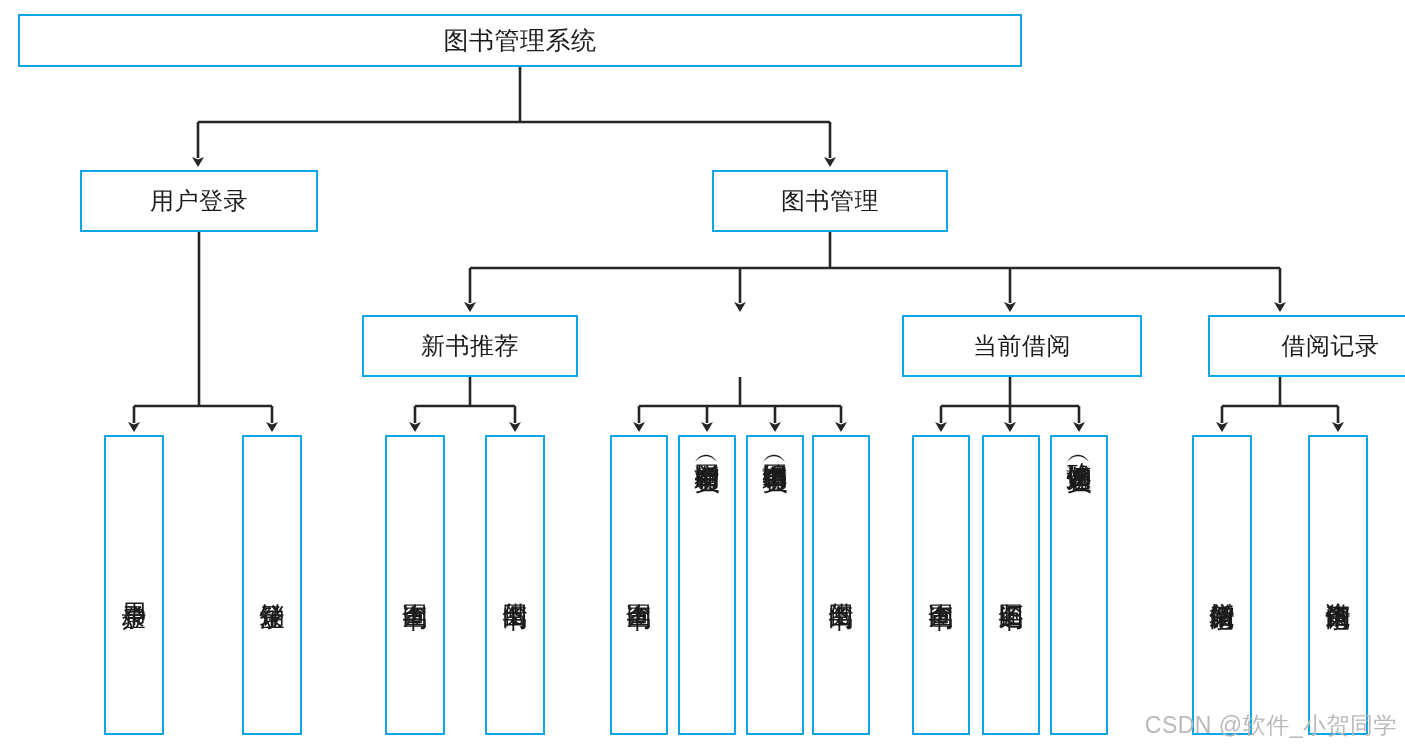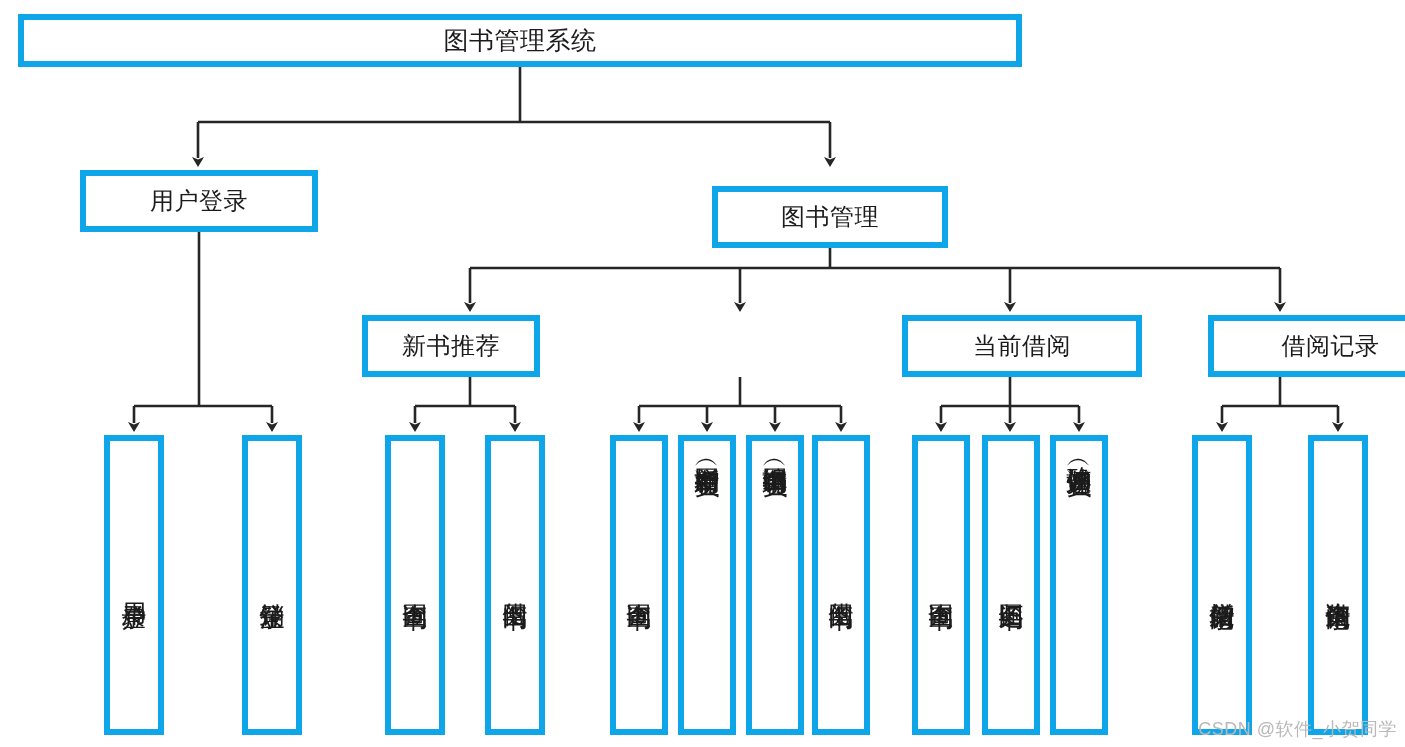--- a/index.html
+++ b/index.html
@@ -21,21 +21,21 @@
     position: absolute;
     left: 0;
     top: 0;
     width: 1405px;
     height: 747px;
     pointer-events: none;
   }
   .node {
     position: absolute;
     box-sizing: border-box;
-    border: 6px solid #0ea5e9;
+    border: 2px solid #0ea5e9;
     background: #ffffff;
     color: #1b1b1b;
     display: flex;
     align-items: center;
     justify-content: center;
     text-align: center;
   }
   .node-h {
     font-size: 24px;
     letter-spacing: 0.5px;
@@ -56,21 +56,21 @@
     overflow: hidden;
   }
   .node-v.top-align {
     justify-content: flex-start;
     padding-top: 6px;
   }
   .watermark {
     position: absolute;
     right: 8px;
     bottom: 6px;
-    font-size: 18px;
+    font-size: 23px;
     color: #b9b9b9;
     white-space: nowrap;
     letter-spacing: 0.5px;
   }
 </style>
 </head>
 <body>
 
 <div id="canvas">
 
@@ -124,25 +124,25 @@
     </g>
   </svg>
 
   <div class="node node-h root" style="left:18px; top:14px; width:1004px; height:53px;">
     <span>图书管理系统</span>
   </div>
 
   <div class="node node-h" style="left:80px; top:170px; width:238px; height:62px;">
     <span>用户登录</span>
   </div>
-  <div class="node node-h" style="left:712px; top:186px; width:236px; height:62px;">
+  <div class="node node-h" style="left:712px; top:170px; width:236px; height:62px;">
     <span>图书管理</span>
   </div>
 
-  <div class="node node-h" style="left:362px; top:315px; width:178px; height:62px;">
+  <div class="node node-h" style="left:362px; top:315px; width:216px; height:62px;">
     <span>新书推荐</span>
   </div>
   <div class="node node-h" style="left:902px; top:315px; width:240px; height:62px;">
     <span>当前借阅</span>
   </div>
   <div class="node node-h" style="left:1208px; top:315px; width:245px; height:62px;">
     <span>借阅记录</span>
   </div>
 
   <div class="node node-v" style="left:104px; top:435px; width:60px; height:300px;">

